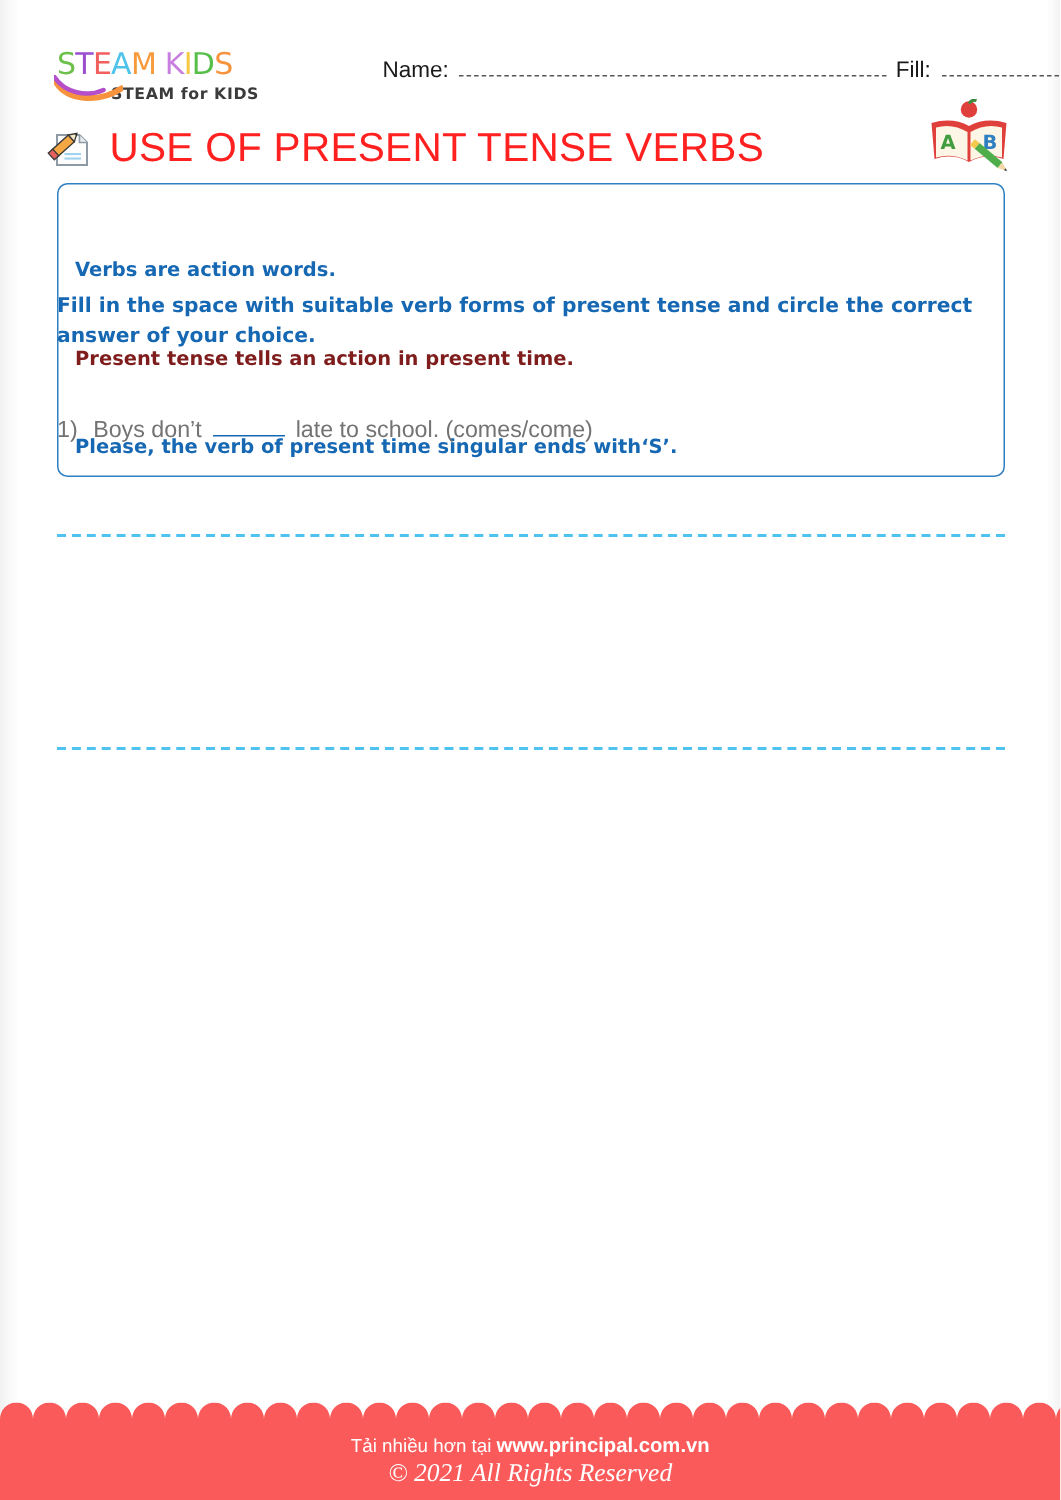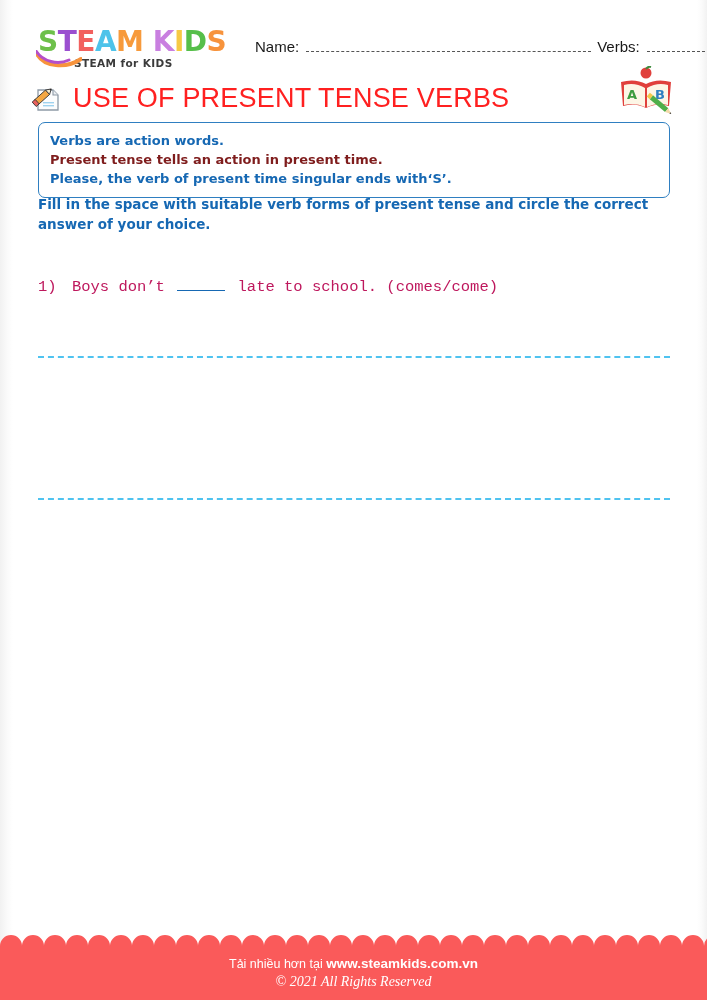--- a/index.html
+++ b/index.html
@@ -38,22 +38,22 @@
     left: 0; top: 0;
     width: 707px; height: 72px;
   }
   .logo {
     position: absolute;
     left: 38px; top: 28px;
     width: 200px;
   }
   .logo-word {
     font-family: "DejaVu Sans", sans-serif;
-    font-weight: bold;
-    font-size: 28px;
+    font-weight: normal;
+    font-size: 20px;
     letter-spacing: -0.5px;
     line-height: 28px;
     white-space: nowrap;
   }
   .logo-word span { display: inline-block; }
   .logo-sub {
     font-family: "DejaVu Sans", sans-serif;
     font-weight: bold;
     font-size: 10.5px;
     color: #3b3b3b;
@@ -122,20 +122,21 @@
     padding: 8px 11px 9px 11px;
     background: #ffffff;
   }
   .info-line {
     font-family: "DejaVu Sans", sans-serif;
     font-weight: bold;
     font-size: 13px;
     line-height: 19px;
     color: #1668b3;
     white-space: nowrap;
+    margin-top: 40px;
   }
 
   
   .task {
     position: absolute;
     left: 38px; top: 194px;
     width: 635px;
     font-family: "DejaVu Sans", sans-serif;
     font-weight: bold;
     font-size: 13.5px;
@@ -144,23 +145,23 @@
   }
 
   
   .questions {
     position: absolute;
     left: 38px; top: 276px;
     width: 632px;
   }
   .q-block { height: 142px; position: relative; }
   .q-text {
-    font-family: Liberation Mono, monospace;
+    font-family: Liberation Sans, sans-serif;
     font-size: 15.5px;
-    color: #be185d;
+    color: #737373;
     white-space: nowrap;
     line-height: 22px;
   }
   .q-num { margin-right: 6px; }
   .blank {
     display: inline-block;
     border-bottom: 1.4px solid #1668b3;
     vertical-align: baseline;
     height: 13px;
     margin: 0 3px;
@@ -203,21 +204,21 @@
   .footer-line1 {
     font-family: "Liberation Sans", sans-serif;
     font-size: 12.5px;
     color: #ffffff;
     line-height: 18px;
   }
   .footer-line1 b { font-weight: bold; font-size: 13.5px; }
   .footer-line2 {
     font-family: "Liberation Serif", serif;
     font-style: italic;
-    font-size: 14px;
+    font-size: 17px;
     color: #ffffff;
     line-height: 18px;
     text-align: right;
   }
 </style>
 </head>
 <body>
 
 <div class="page">
 
@@ -231,21 +232,21 @@
         <path d="M1 4 C8 17, 30 19, 45 9" stroke="#f7933c" stroke-width="4" fill="none" stroke-linecap="round"></path>
         <path d="M0 1 C7 12, 22 15, 33 10" stroke="#b44fc9" stroke-width="3" fill="none" stroke-linecap="round"></path>
       </svg>
       <div class="logo-word"><span style="color: rgb(109, 192, 74);">S</span><span style="color: rgb(155, 79, 208);">T</span><span style="color: rgb(242, 96, 94);">E</span><span style="color: rgb(78, 195, 234);">A</span><span style="color: rgb(247, 154, 60);">M</span><span style="color: rgb(255, 255, 255);">&nbsp;</span><span style="color: rgb(201, 127, 224);">K</span><span style="color: rgb(246, 201, 68);">I</span><span style="color: rgb(86, 191, 74);">D</span><span style="color: rgb(247, 147, 60);">S</span></div>
       <div class="logo-sub">STEAM for KIDS</div>
     </div>
 
     <div class="namedate">
       <span class="nd-label">Name:</span>
       <span class="nd-rule name"></span>
-      <span class="nd-label">Verbs:</span>
+      <span class="nd-label">Fill:</span>
       <span class="nd-rule date"></span>
     </div>
   </div>
 
   <div class="title-row">
     <svg width="34" height="34" viewBox="0 0 34 34">
       <path d="M8 9 h15 l5 5 v15 h-20 z" fill="#fdfdfd" stroke="#8e9aa6" stroke-width="1.3"></path>
       <path d="M23 9 v5 h5" fill="#eceff2" stroke="#8e9aa6" stroke-width="1.1"></path>
       <rect x="13" y="21" width="11" height="1.4" fill="#9fd3ef"></rect>
       <rect x="13" y="24" width="11" height="1.4" fill="#9fd3ef"></rect>
@@ -293,19 +294,19 @@
       </div>
     </div>
 
   <div class="footer">
     <svg class="footer-scallop" viewBox="0 0 707 11" preserveAspectRatio="none">
       <path id="scallop-path" d="M0 11 A 11 11 0 0 1 22 11 A 11 11 0 0 1 44 11 A 11 11 0 0 1 66 11 A 11 11 0 0 1 88 11 A 11 11 0 0 1 110 11 A 11 11 0 0 1 132 11 A 11 11 0 0 1 154 11 A 11 11 0 0 1 176 11 A 11 11 0 0 1 198 11 A 11 11 0 0 1 220 11 A 11 11 0 0 1 242 11 A 11 11 0 0 1 264 11 A 11 11 0 0 1 286 11 A 11 11 0 0 1 308 11 A 11 11 0 0 1 330 11 A 11 11 0 0 1 352 11 A 11 11 0 0 1 374 11 A 11 11 0 0 1 396 11 A 11 11 0 0 1 418 11 A 11 11 0 0 1 440 11 A 11 11 0 0 1 462 11 A 11 11 0 0 1 484 11 A 11 11 0 0 1 506 11 A 11 11 0 0 1 528 11 A 11 11 0 0 1 550 11 A 11 11 0 0 1 572 11 A 11 11 0 0 1 594 11 A 11 11 0 0 1 616 11 A 11 11 0 0 1 638 11 A 11 11 0 0 1 660 11 A 11 11 0 0 1 682 11 A 11 11 0 0 1 704 11 A 11 11 0 0 1 726 11 L 707 11 L 707 11 L 0 11 Z" fill="#fa5a5a"></path>
     </svg>
     <div class="footer-body" style="background: rgb(250, 90, 90);"></div>
     <div class="footer-inner">
       <div class="footer-line1">
-        <span>Tải nhiều hơn tại </span><b>www.steamkids.com.vn</b>
+        <span>Tải nhiều hơn tại </span><b>www.principal.com.vn</b>
       </div>
       <div class="footer-line2">© 2021 All Rights Reserved</div>
     </div>
   </div>
 
 </div>
 
 </body></html>

